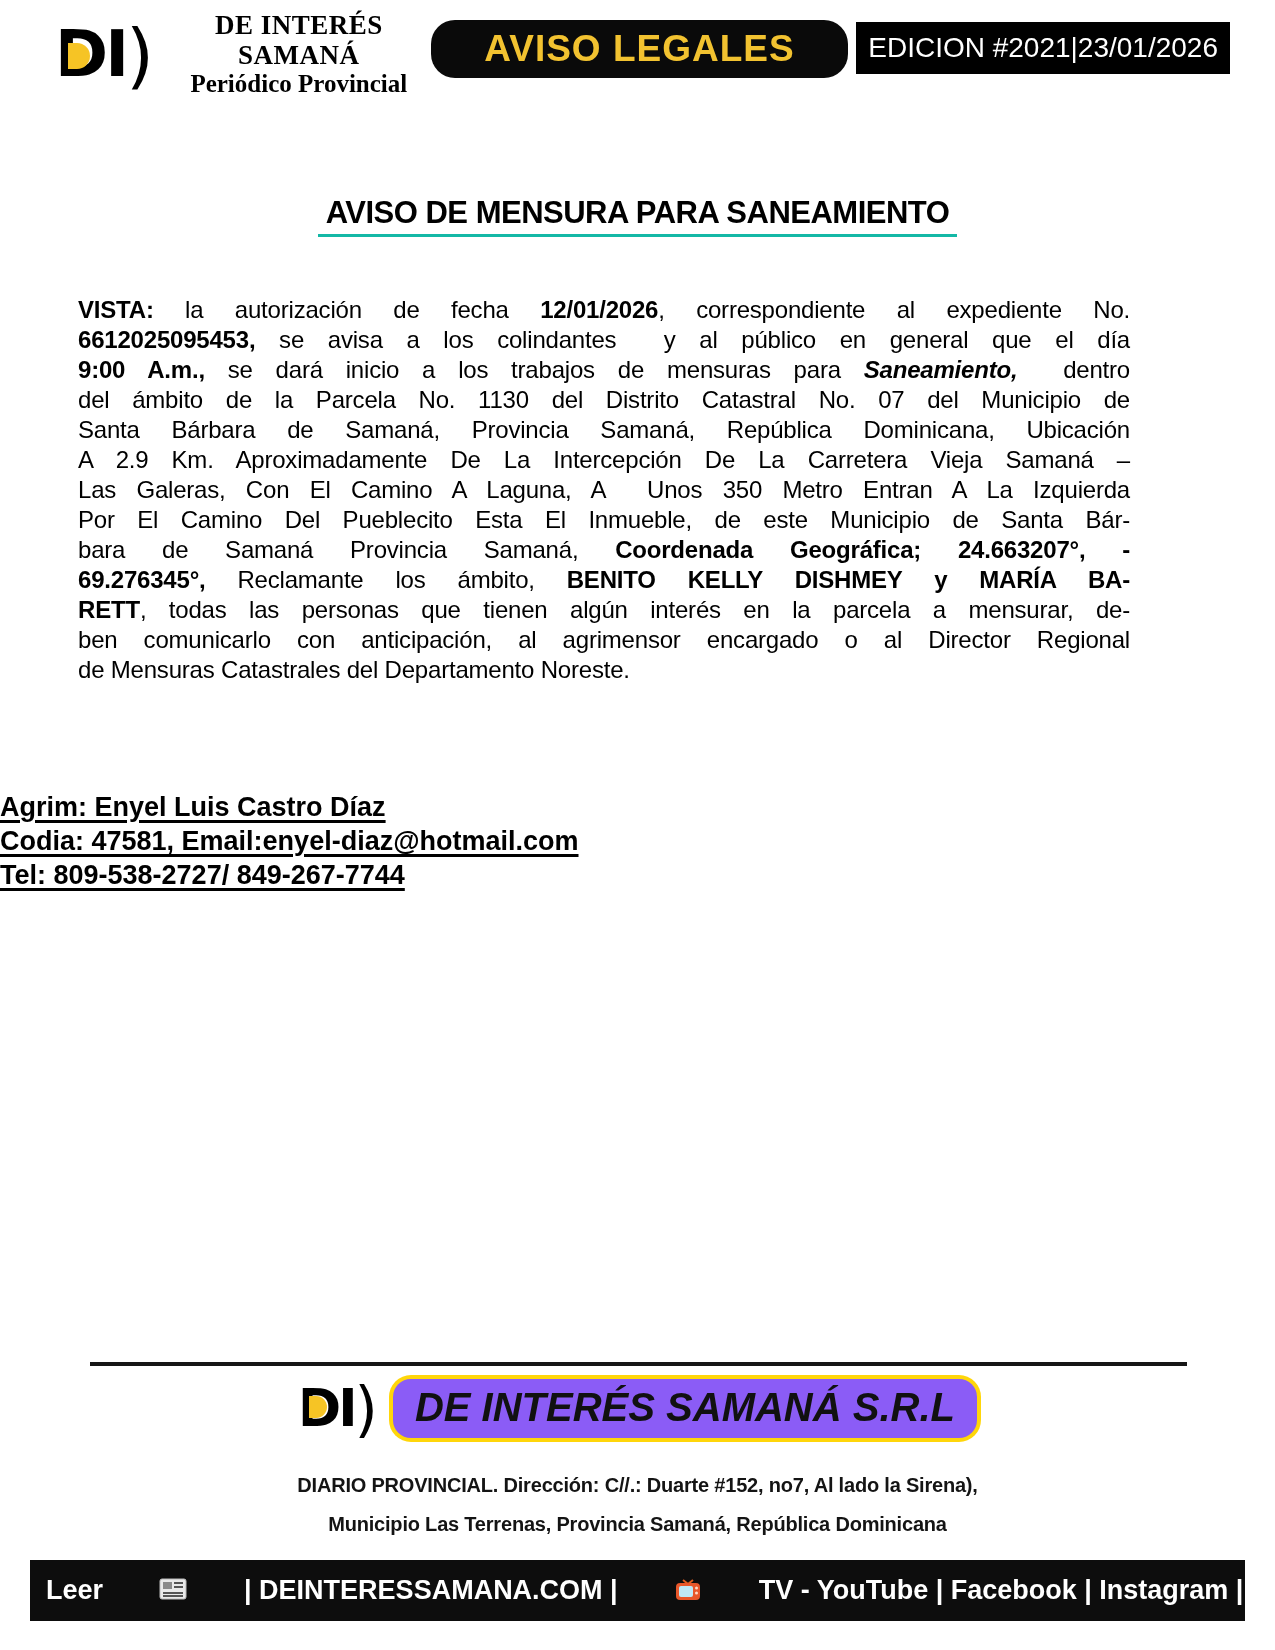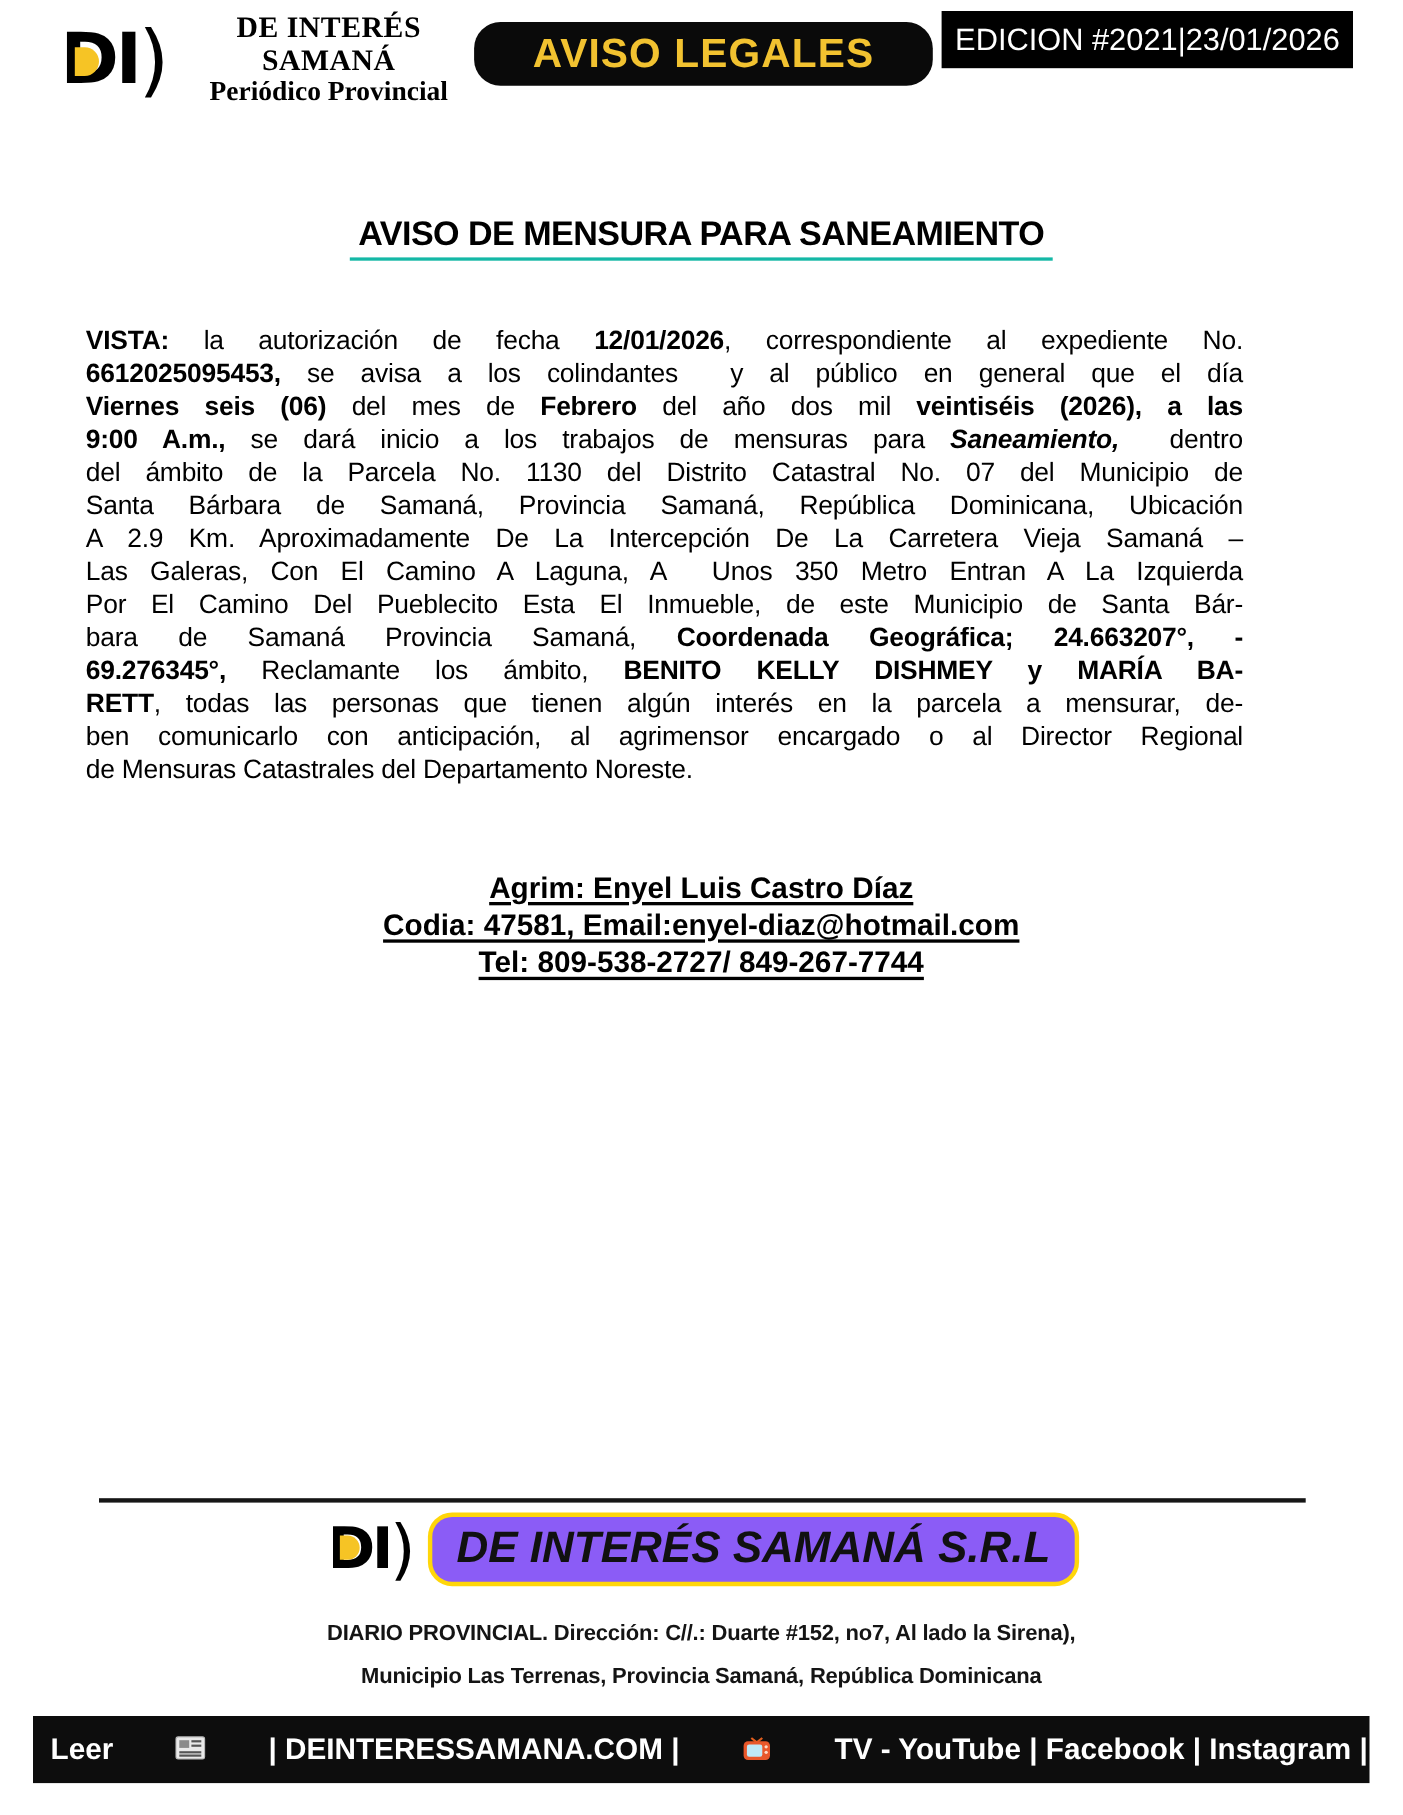--- a/index.html
+++ b/index.html
@@ -14,33 +14,33 @@
     font-size:64px;line-height:70px;letter-spacing:-3px;white-space:nowrap;}
   .di-mark .paren{font-weight:400;font-size:72px;vertical-align:-4px;}
   .di-mark .dot{position:absolute;left:13px;top:24px;width:22px;height:26px;
     background:#F6C425;border-radius:0 14px 14px 0;}
   .logo-text{text-align:center;font-family:"Liberation Serif", serif;font-weight:bold;line-height:1.12;}
   .logo-name{font-size:27px;letter-spacing:0.5px;}
   .logo-tagline{font-size:25px;}
   .banner{width:428px;height:58px;margin-top:10px;background:#0a0a0a;border-radius:24px;
     display:flex;align-items:center;justify-content:center;}
   .banner span{color:#F2C230;font-weight:bold;font-size:37px;letter-spacing:1px;}
-  .edition{height:52px;margin-top:0;margin-left:8px;background:#000;color:#fff;
+  .edition{height:52px;margin-top:12px;margin-left:8px;background:#000;color:#fff;
     display:flex;align-items:center;padding:0 12px;font-size:28px;white-space:nowrap;}
   
   .title-row{position:absolute;top:195px;left:0;right:0;text-align:center;}
   .title-row span{display:inline-block;font-weight:bold;font-size:31px;letter-spacing:-0.5px;
     border-bottom:3px solid #14b8a6;padding:0 8px 3px 8px;}
   .body-wrap{position:absolute;top:295px;left:78px;width:1052px;
     font-size:24px;line-height:30px;letter-spacing:-0.2px;}
   .body-line{text-align:justify;}
   .body-line.just{text-align-last:justify;}
   .body-line .b{font-weight:bold;}
   .body-line .i{font-style:italic;}
-  .signature{position:absolute;top:790px;left:0;right:0;text-align:center;
+  .signature{position:absolute;top:790px;left:0;right:0;text-align:left;
     font-weight:bold;font-size:27px;line-height:34px;}
   .signature div span{text-decoration:underline;text-decoration-thickness:2.5px;text-underline-offset:4px;}
   
   .footer-rule{position:absolute;top:1362px;left:90px;right:88px;height:4px;background:#161616;}
   .footer-logo-row{position:absolute;top:1378px;left:0;right:0;display:flex;
     align-items:center;justify-content:center;gap:18px;}
   .di-mark.small{font-size:52px;line-height:60px;}
   .di-mark.small .paren{font-size:60px;}
   .di-mark.small .dot{left:11px;top:18px;width:18px;height:22px;}
   .company-highlight{background:#8b5cf6;border-radius:18px;padding:6px 22px 8px 22px;
@@ -72,21 +72,20 @@
   <div class="edition">EDICION #2021|23/01/2026</div>
 </div>
 
 <div class="title-row">
   <span>AVISO DE MENSURA PARA SANEAMIENTO</span>
 </div>
 
 <div class="body-wrap">
     <div class="body-line just"><span class="b">VISTA:</span><span> la autorización de fecha </span><span class="b">12/01/2026</span><span>, correspondiente al expediente No.</span></div>
     <div class="body-line just"><span class="b">6612025095453,</span><span> se avisa a los colindantes&nbsp; y al público en general que el día</span></div>
-    <div class="body-line just"><span class="b">Viernes seis (06)</span><span> del mes de </span><span class="b">Febrero</span><span> del año dos mil </span><span class="b">veintiséis (2026), a las</span></div>
     <div class="body-line just"><span class="b">9:00 A.m.,</span><span> se dará inicio a los trabajos de mensuras para </span><span class="b i">Saneamiento,</span><span>&nbsp; dentro</span></div>
     <div class="body-line just"><span>del ámbito de la Parcela No. 1130 del Distrito Catastral No. 07 del Municipio de</span></div>
     <div class="body-line just"><span>Santa Bárbara de Samaná, Provincia Samaná, República Dominicana, Ubicación</span></div>
     <div class="body-line just"><span>A 2.9 Km. Aproximadamente De La Intercepción De La Carretera Vieja Samaná –</span></div>
     <div class="body-line just"><span>Las Galeras, Con El Camino A Laguna, A&nbsp; Unos 350 Metro Entran A La Izquierda</span></div>
     <div class="body-line just"><span>Por El Camino Del Pueblecito Esta El Inmueble, de este Municipio de Santa Bár-</span></div>
     <div class="body-line just"><span>bara de Samaná Provincia Samaná, </span><span class="b">Coordenada Geográfica; 24.663207°, -</span></div>
     <div class="body-line just"><span class="b">69.276345°,</span><span> Reclamante los ámbito, </span><span class="b">BENITO KELLY DISHMEY y MARÍA BA-</span></div>
     <div class="body-line just"><span class="b">RETT</span><span>, todas las personas que tienen algún interés en la parcela a mensurar, de-</span></div>
     <div class="body-line just"><span>ben comunicarlo con anticipación, al agrimensor encargado o al Director Regional</span></div>

